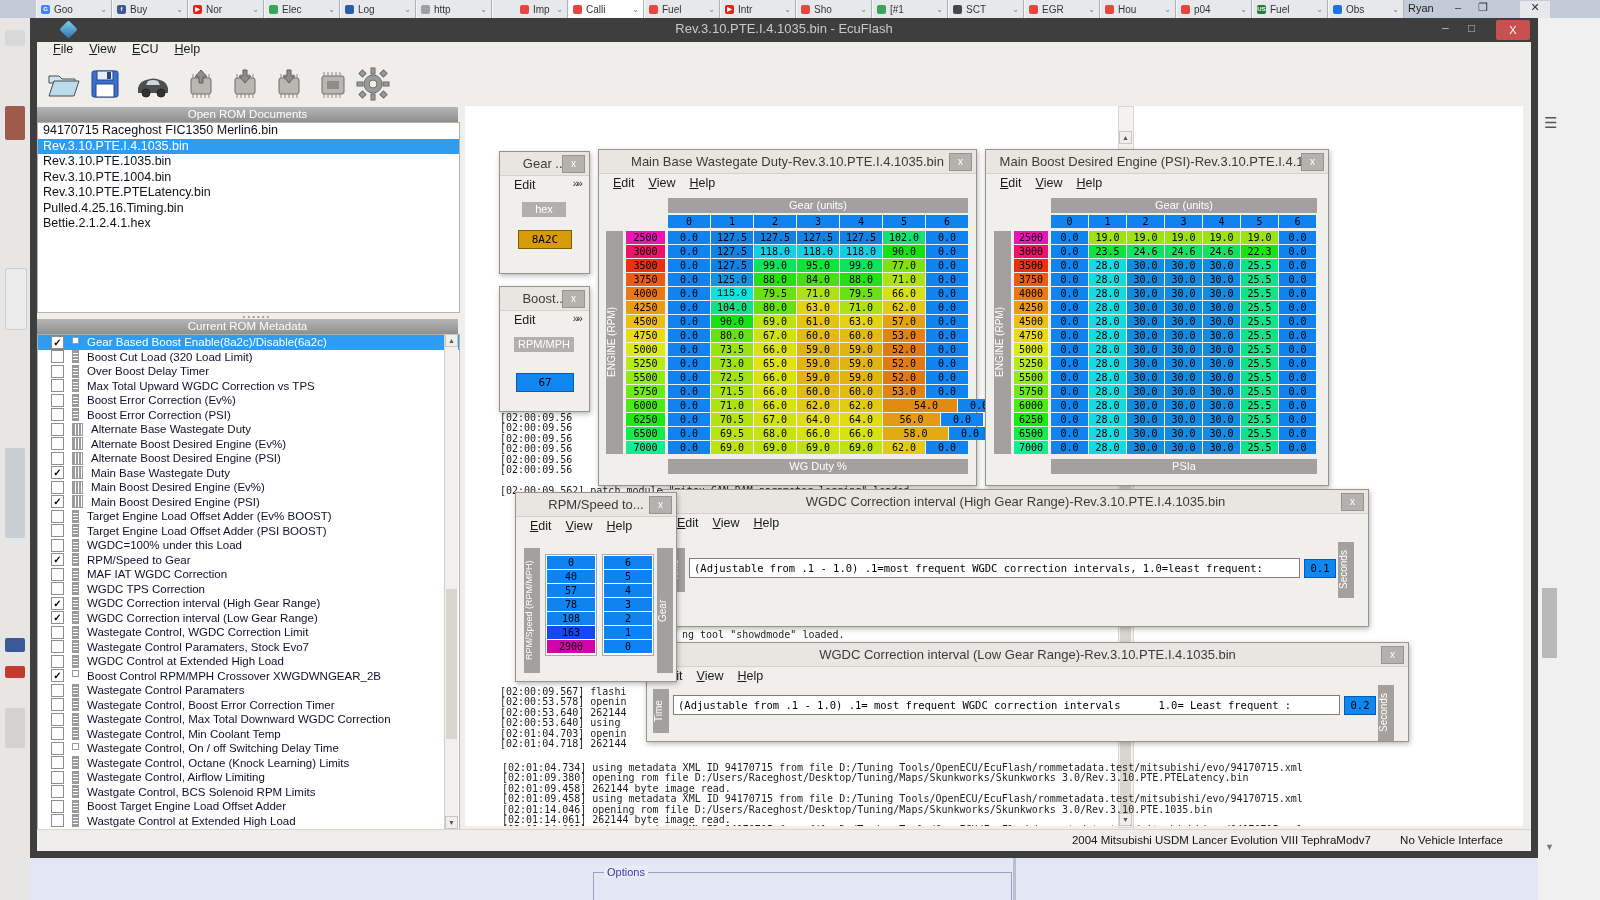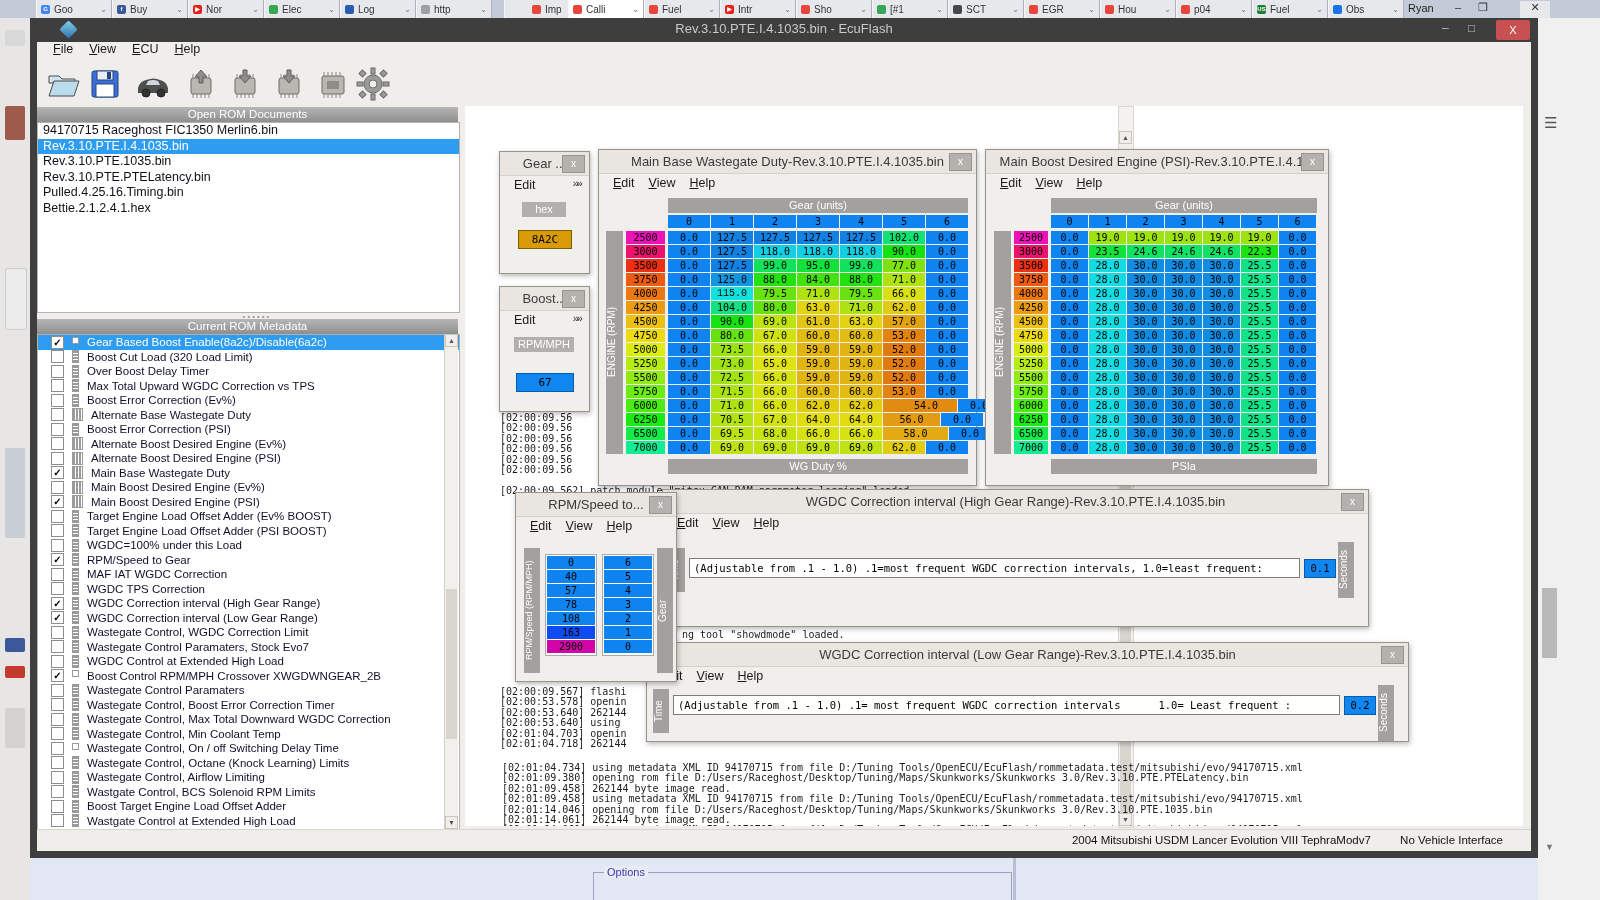--- a/index.html
+++ b/index.html
@@ -126,21 +126,21 @@
       <div class="btab" style="left: 340px; width: 76px;">
         <span class="fav" style="background: rgb(42, 93, 176);"></span>
         <span>Log</span>
         <span class="chev">⌄</span>
       </div>
       <div class="btab" style="left: 416px; width: 76px;">
         <span class="fav" style="background: rgb(154, 160, 166);"></span>
         <span>http</span>
         <span class="chev">⌄</span>
       </div>
-      <div class="btab" style="left: 504px; width: 76px; padding-left: 27px;">
+      <div class="btab" style="left: 492px; width: 76px; padding-left: 27px;">
         <span class="fav" style="background: rgb(232, 69, 60);"></span>
         <span>Imp</span>
         <span class="chev">⌄</span>
       </div>
       <div class="btab active" style="left: 568px; width: 76px;">
         <span class="fav" style="background: rgb(232, 69, 60);"></span>
         <span>Calli</span>
         <span class="chev">⌄</span>
       </div>
       <div class="btab" style="left: 644px; width: 76px;">
@@ -293,20 +293,21 @@
           </g>
           <circle cx="18" cy="18" r="4" fill="#f0eeea" stroke="#6b6b6b"></circle>
         </svg>
       </div>
 
       <div class="dock-header" style="top:65px;">Open ROM Documents</div>
       <div id="rom-list">
           <div class="rom-item">94170715 Raceghost FIC1350 Merlin6.bin</div>
           <div class="rom-item sel">Rev.3.10.PTE.I.4.1035.bin</div>
           <div class="rom-item">Rev.3.10.PTE.1035.bin</div>
+          <div class="rom-item">Rev.3.10.PTE.1004.bin</div>
           <div class="rom-item">Rev.3.10.PTE.PTELatency.bin</div>
           <div class="rom-item">Pulled.4.25.16.Timing.bin</div>
           <div class="rom-item">Bettie.2.1.2.4.1.hex</div>
         </div>
       <div id="splitter-dots">••••••</div>
       <div class="dock-header" style="top:277px;">Current ROM Metadata</div>
       <div id="meta-list">
           <div class="meta-row sel">
             <span class="cbx">✓</span>
             <span class="mico isc"></span>
@@ -327,27 +328,27 @@
             <span class="mico i1d"></span>
             <span>Max Total Upward WGDC Correction vs TPS</span>
           </div>
           <div class="meta-row">
             <span class="cbx"></span>
             <span class="mico i1d"></span>
             <span>Boost Error Correction (Ev%)</span>
           </div>
           <div class="meta-row">
             <span class="cbx"></span>
+            <span class="mico i1d"></span>
+            <span>Boost Error Correction (PSI)</span>
+          </div>
+          <div class="meta-row">
+            <span class="cbx"></span>
             <span class="mico i2d"></span>
             <span>Alternate Base Wastegate Duty</span>
-          </div>
-          <div class="meta-row">
-            <span class="cbx"></span>
-            <span class="mico i1d"></span>
-            <span>Boost Error Correction (PSI)</span>
           </div>
           <div class="meta-row">
             <span class="cbx"></span>
             <span class="mico i2d"></span>
             <span>Alternate Boost Desired Engine (Ev%)</span>
           </div>
           <div class="meta-row">
             <span class="cbx"></span>
             <span class="mico i2d"></span>
             <span>Alternate Boost Desired Engine (PSI)</span>

